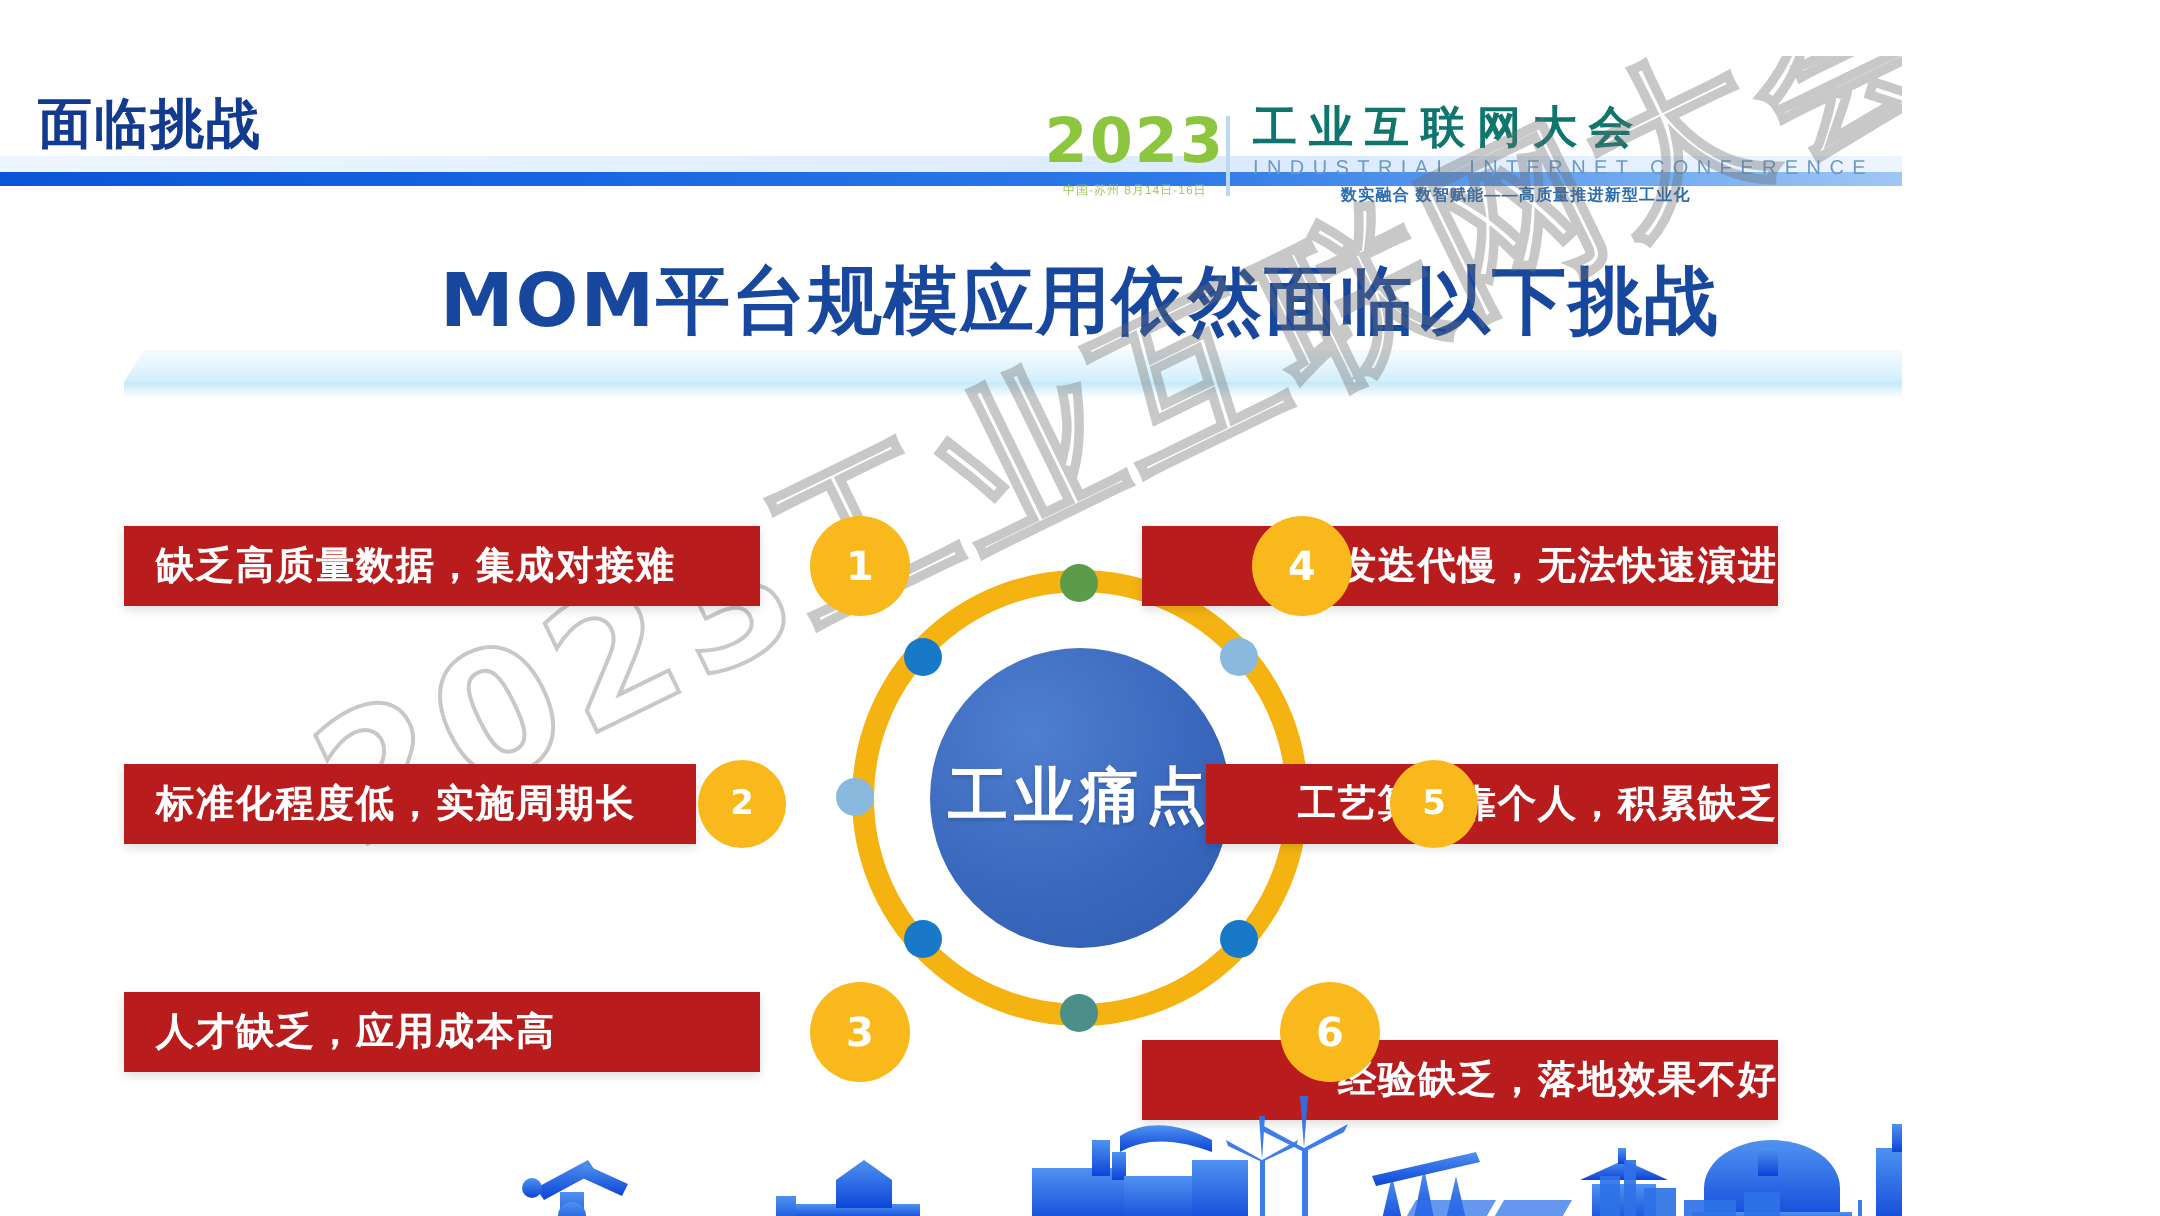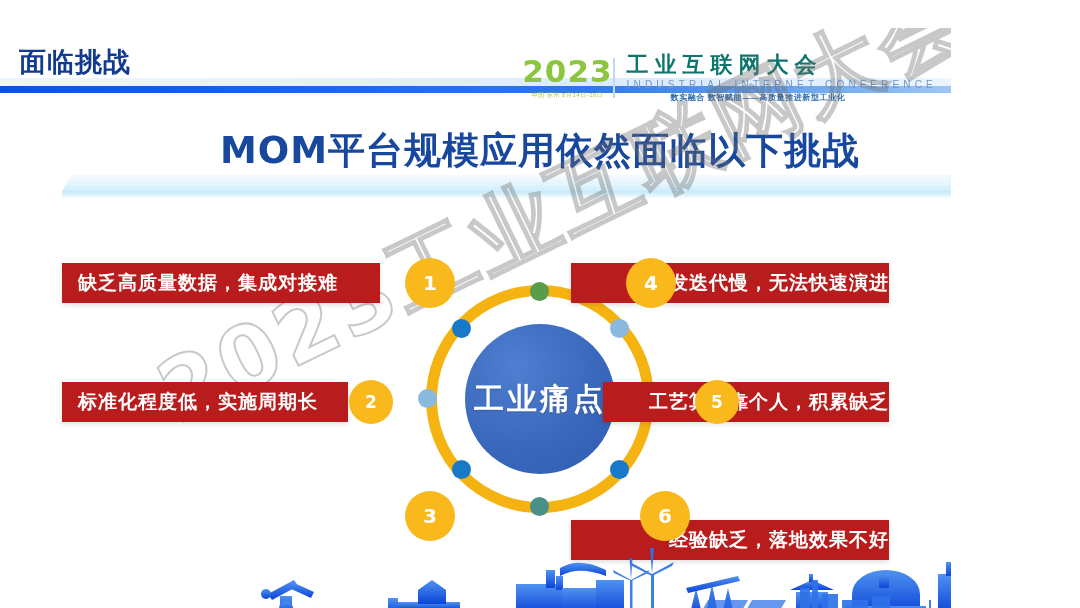--- a/index.html
+++ b/index.html
@@ -164,20 +164,23 @@
     <span>1</span>
   </div>
 
   <div class="bar l" style="top:354px;width:286px;">
     <span>标准化程度低，实施周期长</span>
   </div>
   <div class="badge" style="left:349px;top:352px;width:44px;height:44px;font-size:17px;">
     <span>2</span>
   </div>
 
+  <div class="bar l" style="top:468px;">
+    <span>人才缺乏，应用成本高</span>
+  </div>
   <div class="badge" style="left:405px;top:463px;width:50px;height:50px;font-size:20px;">
     <span>3</span>
   </div>
 
   <div class="bar r" style="top:235px;">
     <span>开发迭代慢，无法快速演进</span>
   </div>
   <div class="badge" style="left:626px;top:230px;width:50px;height:50px;font-size:20px;">
     <span>4</span>
   </div>

